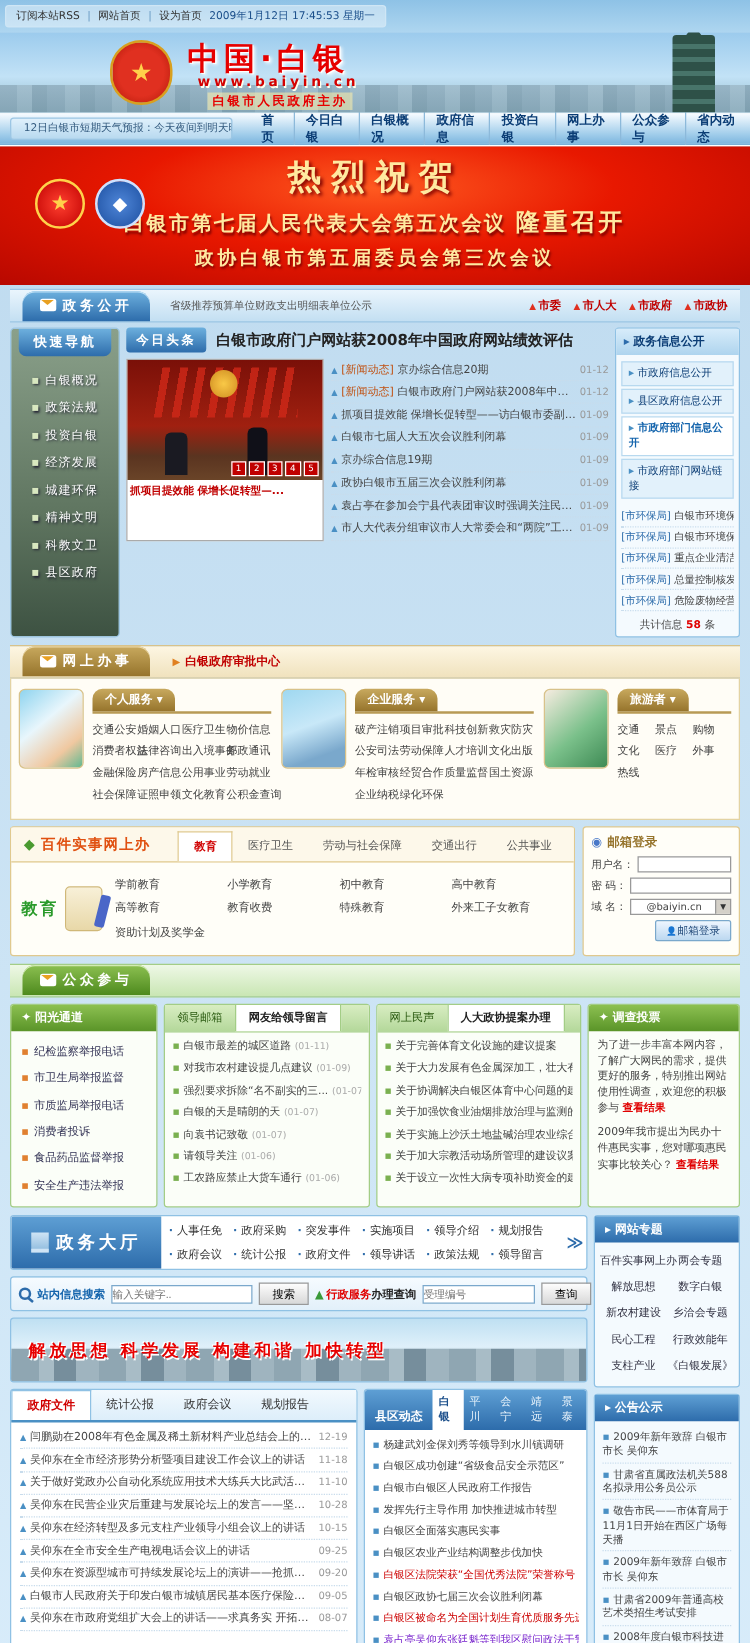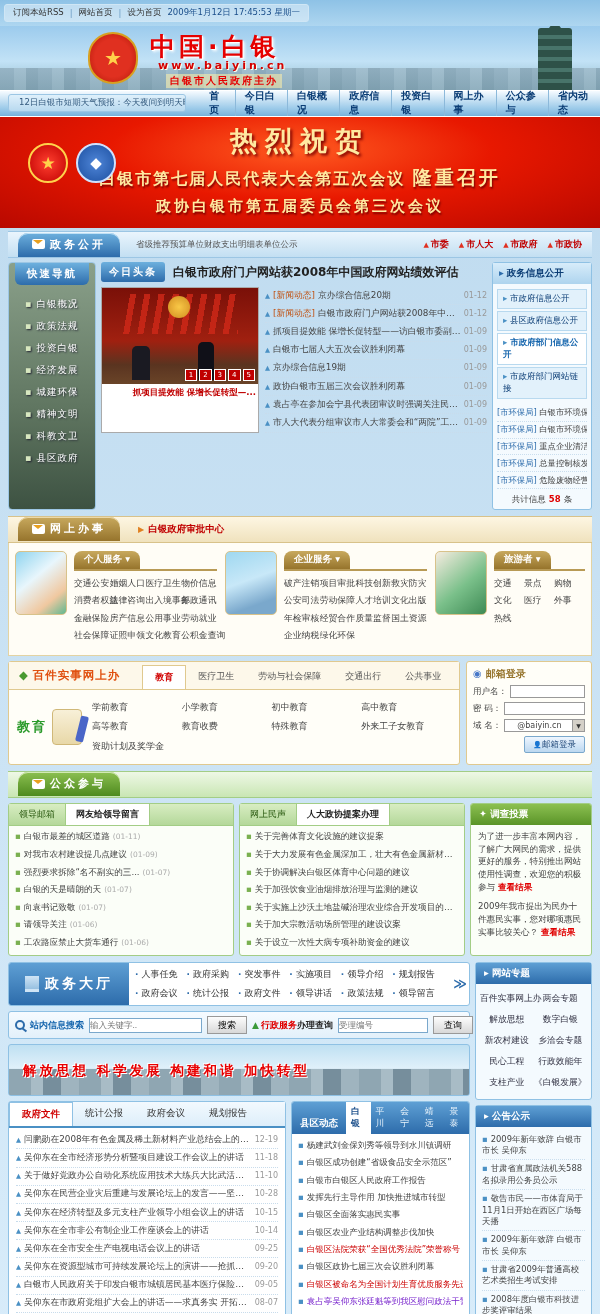--- a/index.html
+++ b/index.html
@@ -66,21 +66,21 @@
 .htitle{font-size:12px;font-weight:bold;color:#222;}
 .centerbody{display:flex;gap:6px;margin-top:5px;}
 .photo{width:158px;flex-shrink:0;border:1px solid #aaa;background:#fff;}
 .photoimg{height:96px;position:relative;background:linear-gradient(#7a1008 0%,#a02010 55%,#5a3420 80%,#6a4428 100%);overflow:hidden;}
 .flags{position:absolute;top:6px;left:20px;right:20px;height:40px;background:repeating-linear-gradient(100deg,transparent 0 8px,#d02818 8px 14px);opacity:.8;}
 .pemblem{position:absolute;top:8px;left:66px;width:22px;height:22px;border-radius:50%;background:radial-gradient(#ffd24a,#d09020);opacity:.95;}
 .figure{position:absolute;bottom:4px;left:30px;width:18px;height:34px;background:#1a1a22;border-radius:5px 5px 0 0;}
 .figure2{position:absolute;bottom:4px;left:96px;width:16px;height:38px;background:#101018;border-radius:5px 5px 0 0;}
 .pager{position:absolute;right:3px;bottom:3px;display:flex;gap:2px;}
 .pager span{background:#c00000;color:#fff;font-size:7px;padding:1px 3px;border:1px solid #fff;cursor:pointer;}
-.caption{color:#c00000;font-weight:bold;font-size:8.5px;text-align:right;padding:3px 2px;}
+.caption{color:#c00000;font-weight:bold;font-size:8.5px;text-align:left;padding:3px 2px;}
 .newslist{flex:1;min-width:0;}
 ul.nl{list-style:none;}
 ul.nl li{display:flex;align-items:baseline;gap:3px;padding:2.6px 0;border-bottom:1px dotted #c8dcec;font-size:8.8px;color:#444;cursor:pointer;white-space:nowrap;overflow:hidden;}
 ul.nl li:before{content:"▲";color:#4a90c4;font-size:6.5px;}
 ul.nl .pfx{color:#c05010;}
 ul.nl .t{overflow:hidden;text-overflow:ellipsis;flex:1;}
 ul.nl .d{color:#999;margin-left:auto;font-size:8px;}
 .infopanel{width:100px;flex-shrink:0;border:1px solid #8fc1e4;background:#f4fafe;border-radius:3px;}
 .infopanel .ptitle{background:linear-gradient(#d7ecfa,#aed4ee);color:#0b3d75;font-weight:bold;font-size:9.5px;padding:4px 6px;}
 .infopanel .ptitle:before{content:"▸";color:#2d6cab;margin-right:3px;}
@@ -491,20 +491,31 @@
       </div>
     </div>
 
     <div class="secbar greenbar" style="margin-top:6px;">
       <div class="sectab greentab">
           <span class="ic"></span>
           <span>公众参与</span>
         </div>
     </div>
     <div class="partrow">
+      <div class="pcol" style="flex:0 0 118px;">
+        <div class="ghead">阳光通道</div>
+        <ul class="sunlist">
+            <li>纪检监察举报电话</li>
+            <li>市卫生局举报监督</li>
+            <li>市质监局举报电话</li>
+            <li>消费者投诉</li>
+            <li>食品药品监督举报</li>
+            <li>安全生产违法举报</li>
+          </ul>
+      </div>
       <div class="pcol">
         <div class="ptabs">
             <span>领导邮箱</span>
             <span class="on">网友给领导留言</span>
           </div>
         <ul class="gl">
             <li><span>白银市最差的城区道路</span><span class="d">(01-11)</span></li>
             <li><span>对我市农村建设提几点建议</span><span class="d">(01-09)</span></li>
             <li><span>强烈要求拆除“名不副实的三...</span><span class="d">(01-07)</span></li>
             <li><span>白银的天是晴朗的天</span><span class="d">(01-07)</span></li>
@@ -604,24 +615,20 @@
                 </li>
                 <li>
                   <span class="t">吴仰东在民营企业灾后重建与发展论坛上的发言——坚持科学发展</span>
                   <span class="d">10-28</span>
                 </li>
                 <li>
                   <span class="t">吴仰东在经济转型及多元支柱产业领导小组会议上的讲话</span>
                   <span class="d">10-15</span>
                 </li>
                 <li>
-                  <span class="t">吴仰东在全市非公有制企业工作座谈会上的讲话</span>
-                  <span class="d">10-14</span>
-                </li>
-                <li>
                   <span class="t">吴仰东在全市安全生产电视电话会议上的讲话</span>
                   <span class="d">09-25</span>
                 </li>
                 <li>
                   <span class="t">吴仰东在资源型城市可持续发展论坛上的演讲——抢抓机遇 奋发</span>
                   <span class="d">09-20</span>
                 </li>
                 <li>
                   <span class="t">白银市人民政府关于印发白银市城镇居民基本医疗保险试点实施方</span>
                   <span class="d">09-05</span>

